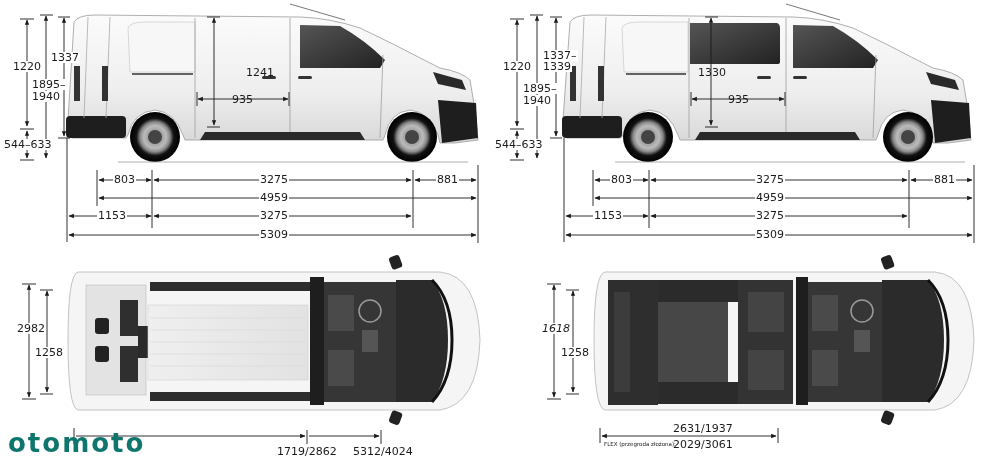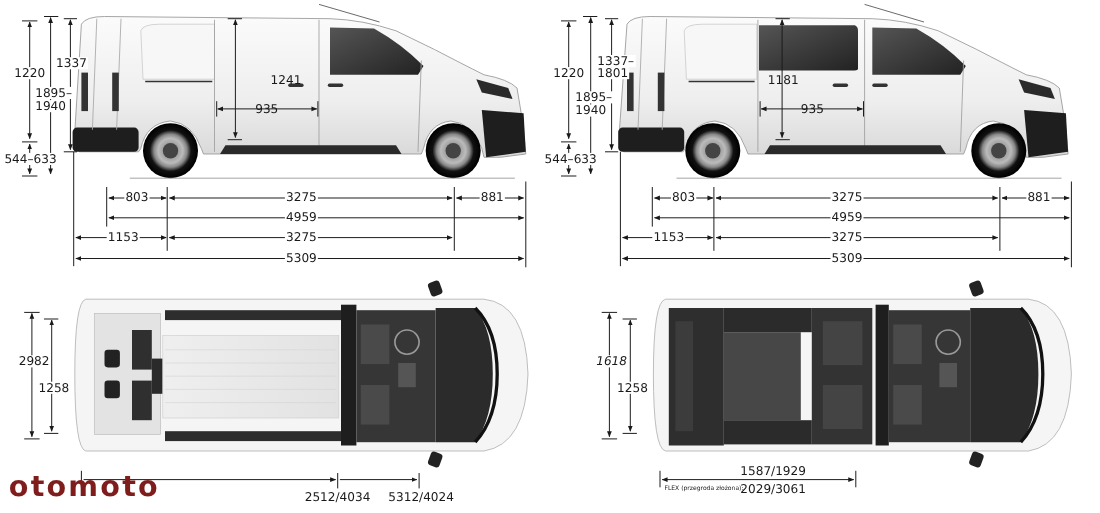--- a/index.html
+++ b/index.html
@@ -1,21 +1,21 @@
 <!DOCTYPE html>
 <html><head>
 <meta charset="utf-8">
 <style>
   html,body{margin:0;padding:0;background:#ffffff;}
   body{width:1000px;height:466px;position:relative;overflow:hidden;font-family:"DejaVu Sans","Liberation Sans",sans-serif;color:#1a1a1a;}
   svg{position:absolute;left:0;top:0;}
   .lbl{position:absolute;font-size:11px;line-height:11px;background:#ffffff;padding:0 1px;white-space:nowrap;color:#1a1a1a;}
   .lbl.clear{background:transparent;}
   .lbl.small{font-size:5.5px;line-height:6px;}
-  .watermark{position:absolute;left:8px;top:428px;font-size:26px;font-weight:bold;color:#7f1d1d;letter-spacing:2px;font-family:"DejaVu Sans","Liberation Sans",sans-serif;}
+  .watermark{position:absolute;left:8px;top:428px;font-size:26px;font-weight:bold;color:#0f766e;letter-spacing:2px;font-family:"DejaVu Sans","Liberation Sans",sans-serif;}
 </style>
 </head>
 <body>
 
 <svg width="1000" height="466" viewBox="0 0 1000 466">
   <defs>
     <marker id="arr" viewBox="0 0 10 10" refX="9" refY="5" markerWidth="6" markerHeight="6" orient="auto-start-reverse">
       <path d="M0,1 L10,5 L0,9 z" fill="#1a1a1a"></path>
     </marker>
     <linearGradient id="bodyGrad" x1="0" y1="0" x2="0" y2="1">
@@ -286,35 +286,35 @@
 <div class="lbl" style="left:436px;top:174px;">881</div>
 <div class="lbl" style="left:259px;top:192px;">4959</div>
 <div class="lbl" style="left:97px;top:210px;">1153</div>
 <div class="lbl" style="left:259px;top:210px;">3275</div>
 <div class="lbl" style="left:259px;top:229px;">5309</div>
 
 <div class="lbl" style="left:502px;top:61px;">1220</div>
 <div class="lbl" style="left:522px;top:83px;">1895–</div>
 <div class="lbl" style="left:522px;top:95px;">1940</div>
 <div class="lbl" style="left:542px;top:50px;text-align:right;">1337–</div>
-<div class="lbl" style="left:542px;top:61px;">1801</div>
+<div class="lbl" style="left:542px;top:61px;">1339</div>
 <div class="lbl" style="left:494px;top:139px;">544–633</div>
-<div class="lbl clear" style="left:697px;top:67px;">1181</div>
+<div class="lbl clear" style="left:697px;top:67px;">1330</div>
 <div class="lbl clear" style="left:727px;top:94px;">935</div>
 
 <div class="lbl" style="left:610px;top:174px;">803</div>
 <div class="lbl" style="left:755px;top:174px;">3275</div>
 <div class="lbl" style="left:933px;top:174px;">881</div>
 <div class="lbl" style="left:755px;top:192px;">4959</div>
 <div class="lbl" style="left:593px;top:210px;">1153</div>
 <div class="lbl" style="left:755px;top:210px;">3275</div>
 <div class="lbl" style="left:755px;top:229px;">5309</div>
 
 <div class="lbl" style="left:16px;top:323px;">2982</div>
 <div class="lbl" style="left:34px;top:347px;">1258</div>
-<div class="lbl clear" style="left:276px;top:446px;">2512/4034</div>
+<div class="lbl clear" style="left:276px;top:446px;">1719/2862</div>
 <div class="lbl clear" style="left:352px;top:446px;">5312/4024</div>
 
 <div class="lbl" style="left:541px;top:323px;font-style:italic;">1618</div>
 <div class="lbl" style="left:560px;top:347px;">1258</div>
-<div class="lbl clear" style="left:672px;top:423px;">1587/1929</div>
+<div class="lbl clear" style="left:672px;top:423px;">2631/1937</div>
 <div class="lbl clear small" style="left:603px;top:441px;">FLEX (przegroda złożona):</div>
 <div class="lbl clear" style="left:672px;top:439px;">2029/3061</div>
 
 </body></html>

